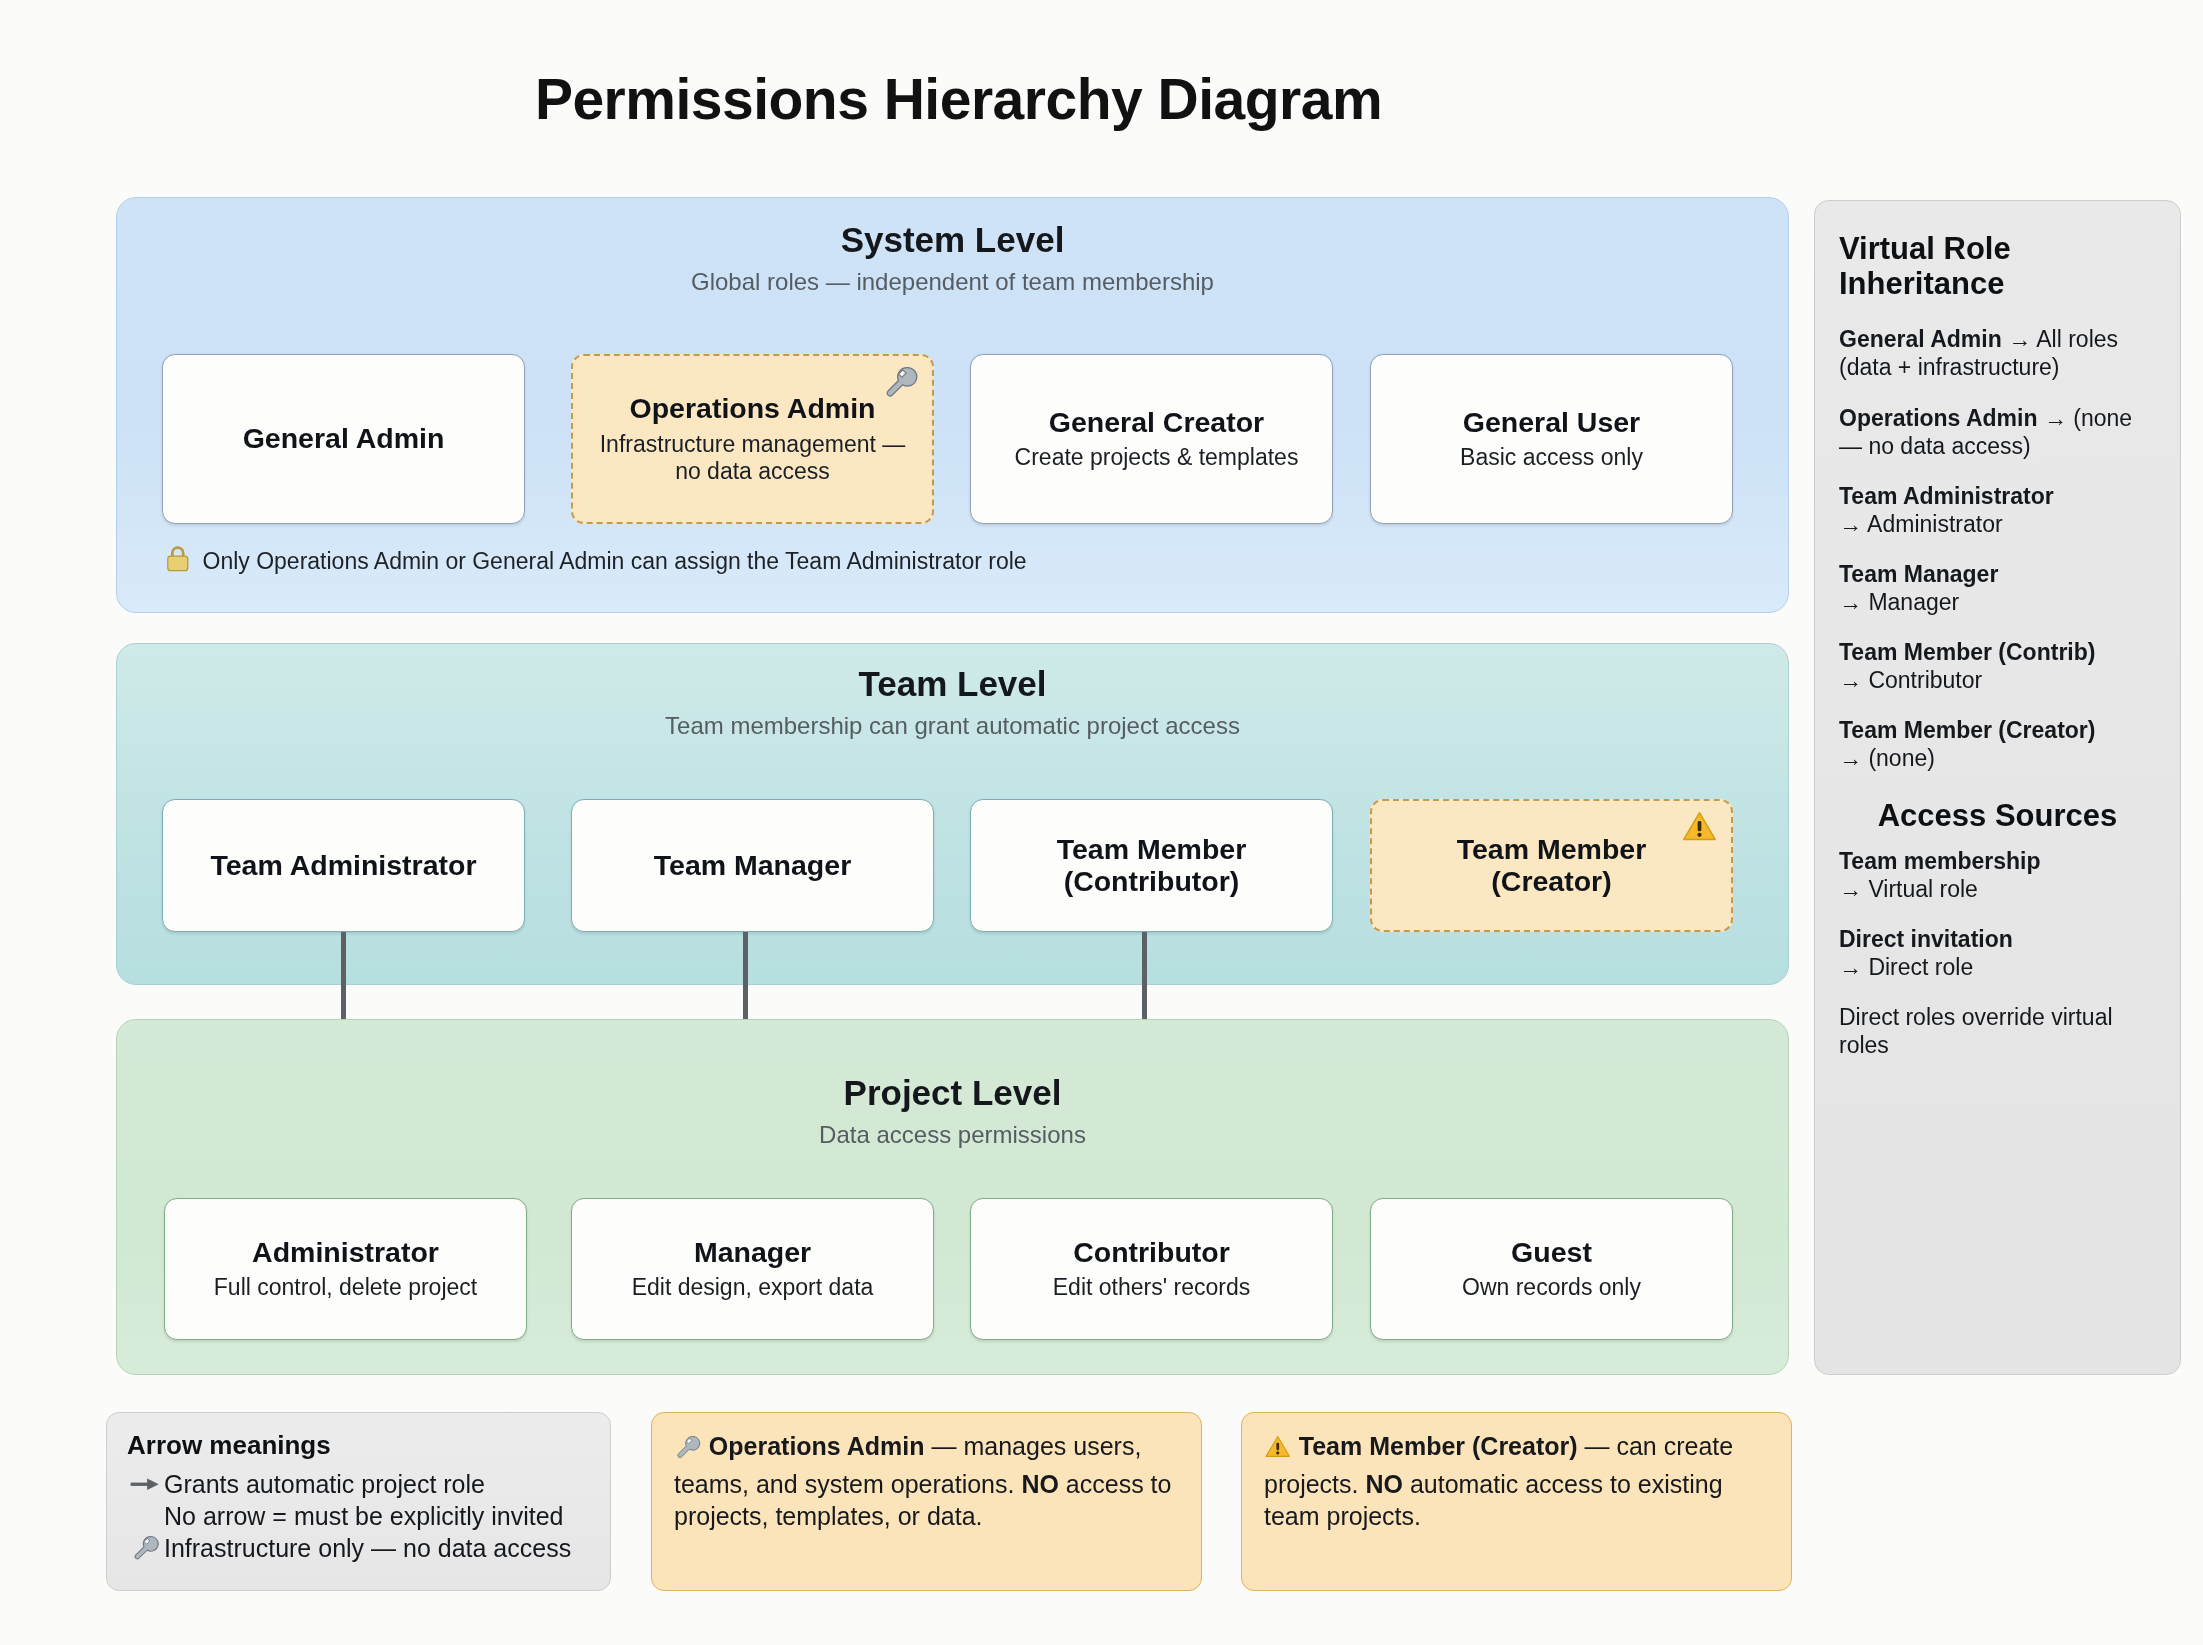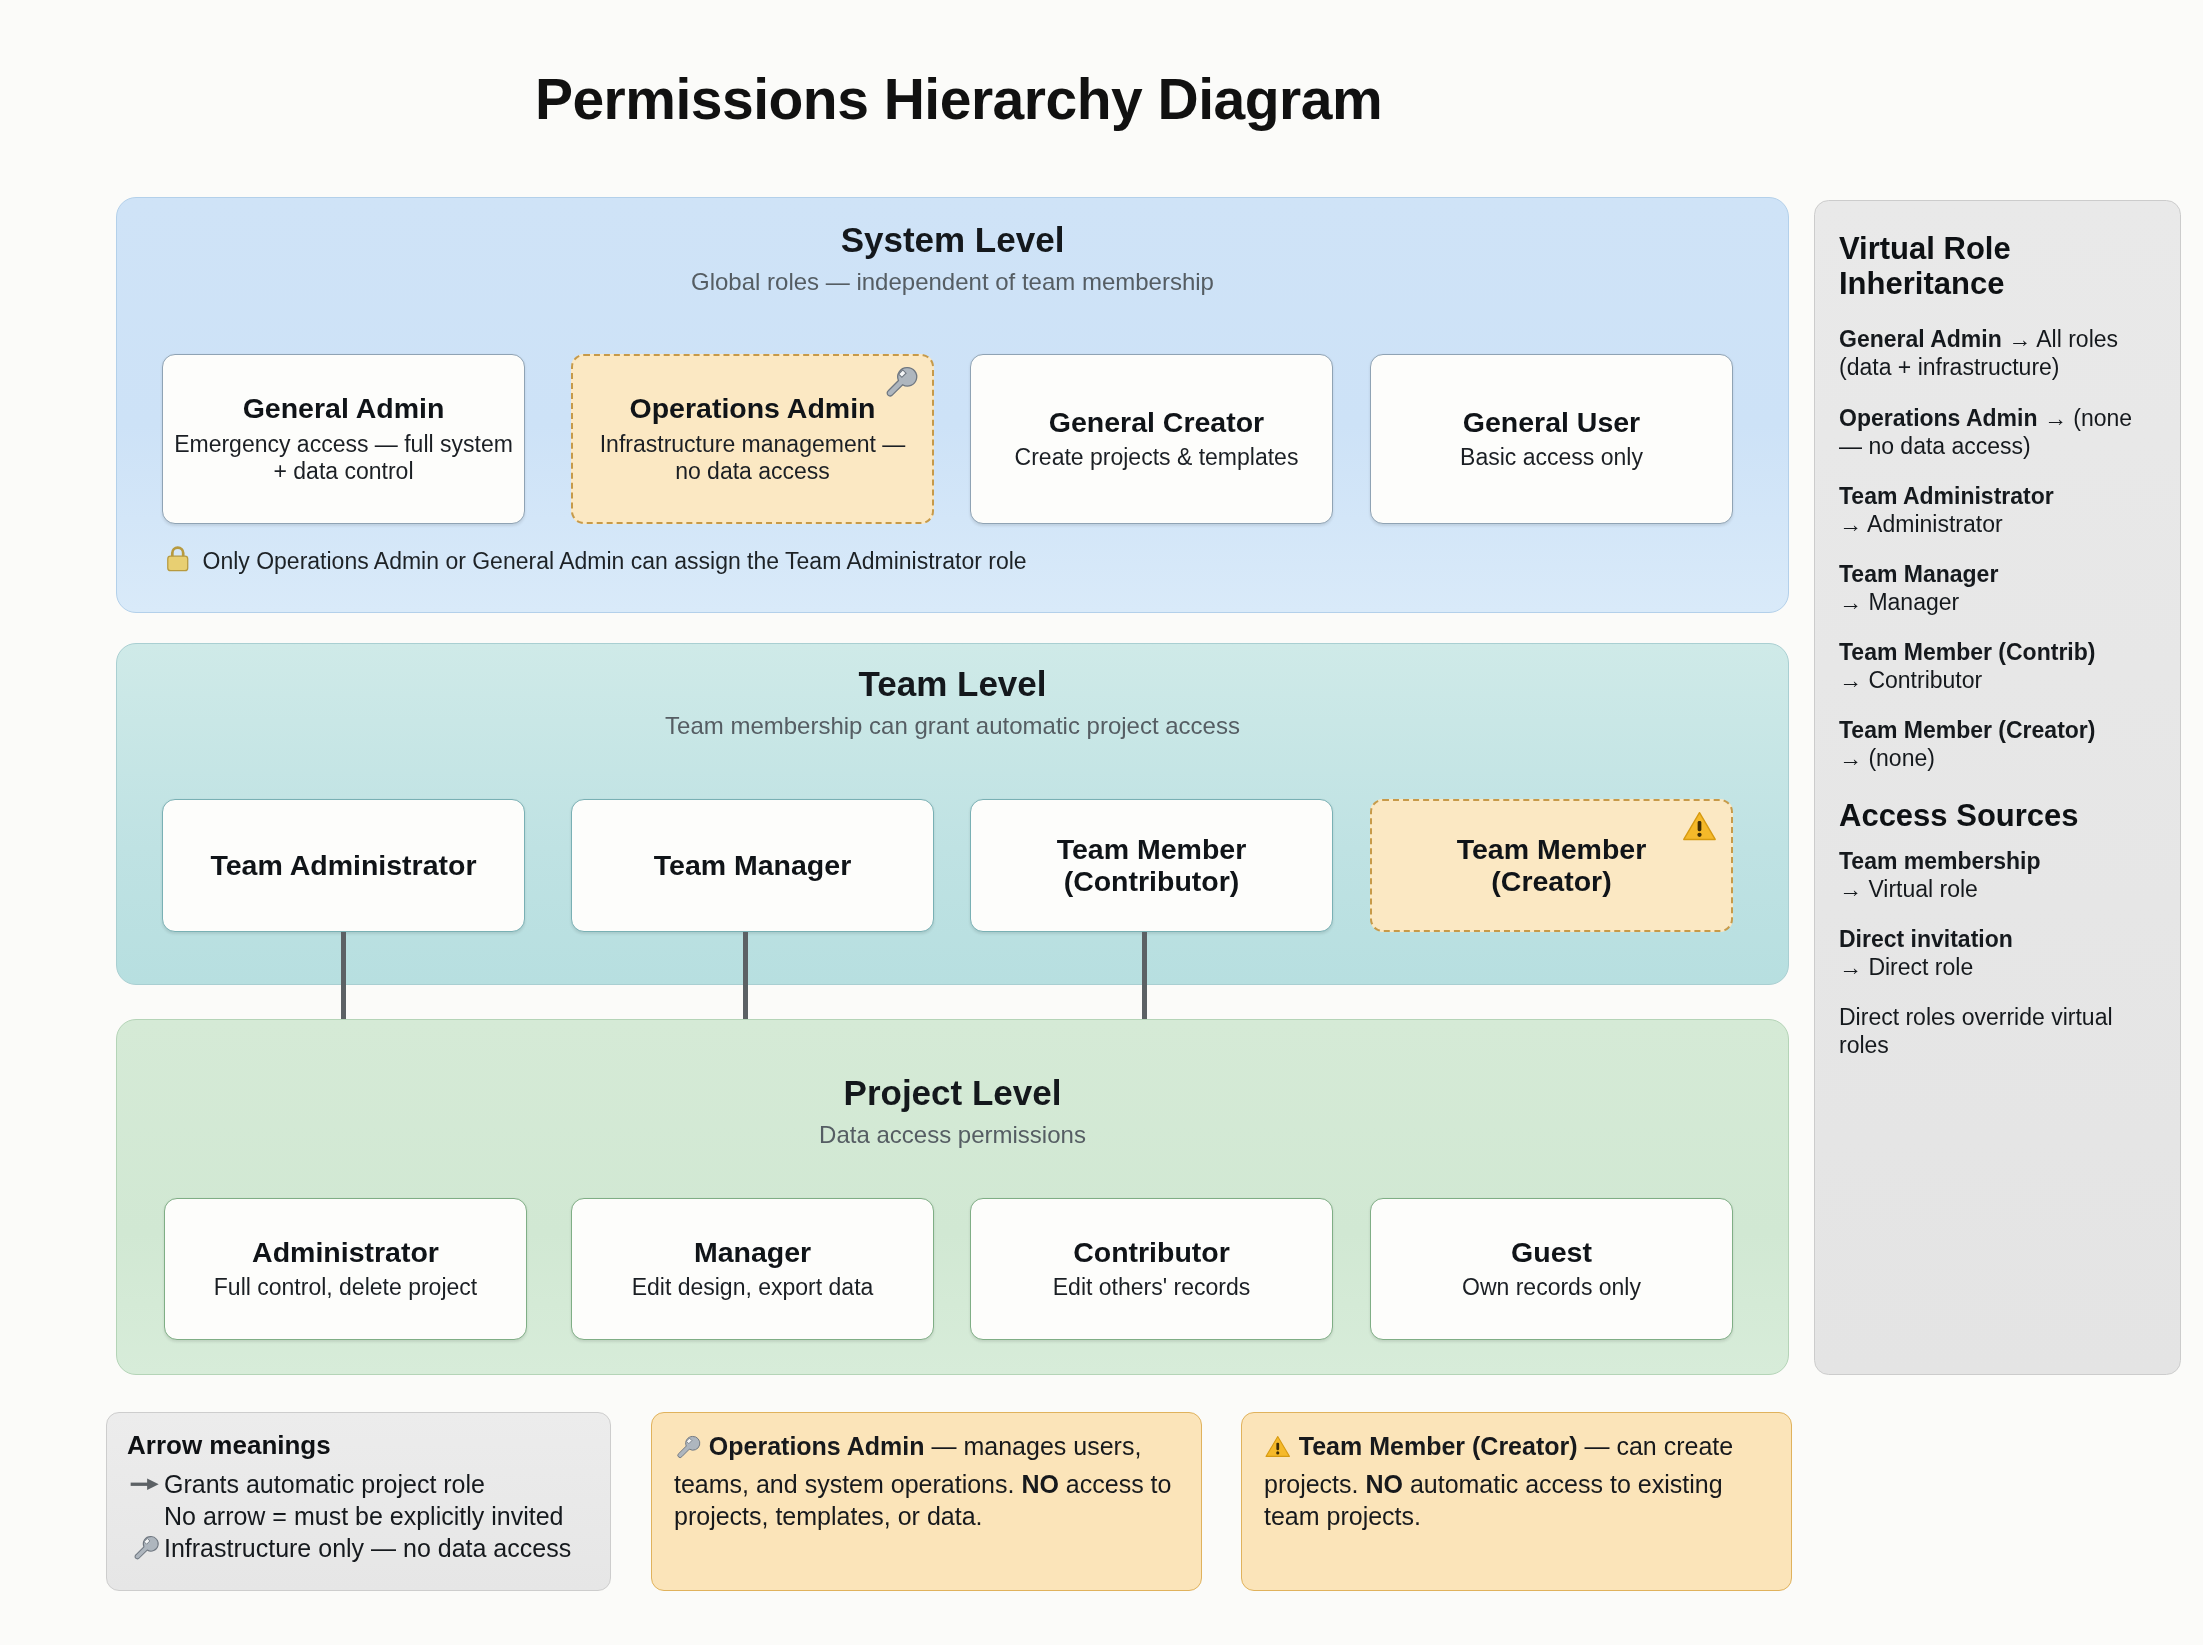--- a/index.html
+++ b/index.html
@@ -111,21 +111,21 @@
     border: 1.4px solid #cccccc;
     border-radius: 14.7px;
     padding: 31px 24px 18.4px 24px;
   }
   .sb-h1 {
     font-size: 31px; font-weight: bold; color: #0e1114;
     line-height: 1.12; margin-bottom: 24px;
   }
   .sb-h2 {
     font-size: 31px; font-weight: bold; color: #0e1114;
-    margin-top: 26px; margin-bottom: 13px;
+    margin-top: 26px; margin-bottom: 13px; text-align: center;
   }
   .sb-item { margin-bottom: 22px; font-size: 23px; color: #15191d; line-height: 1.22; }
   .sb-item b { font-weight: bold; }
   .sb-note { font-size: 23px; color: #15191d; line-height: 1.22; margin-top: 11px; }
 
   
   .legend {
     position: absolute;
     border-radius: 13px;
     border: 1.4px solid #cdcdcd;
@@ -155,21 +155,20 @@
 
   <div class="title">Permissions Hierarchy Diagram</div>
 
   <div class="band band-system">
     <div class="band-title" style="top:22px">System Level</div>
     <div class="band-sub" style="top:70px">Global roles — independent of team membership</div>
   </div>
 
   <div class="card" style="left:122px; top:354px; width:363px; height:170px;">
     <div class="card-title">General Admin</div>
-    <div class="card-desc">Emergency access — full system + data control</div>
   </div>
 
   <div class="card highlight" style="left:531px; top:354px; width:363px; height:170px;">
     <span class="card-icon">
       <svg viewBox="0 0 40 40" width="37" height="37">
         <path d="M27 5a10 10 0 0 0-9.2 14l-11 11a3.2 3.2 0 1 0 4.5 4.5l11-11A10 10 0 1 0 27 5z" fill="#aeb6be" stroke="#6f7780" stroke-width="1.4"></path>
         <path d="M22.5 7.5l-4.5 4.5 3.5 3.5 4.5-4.5z" fill="#f5f6f7" stroke="#6f7780" stroke-width="1.2"></path>
       </svg>
     </span>
     <div class="card-title">Operations Admin</div>

